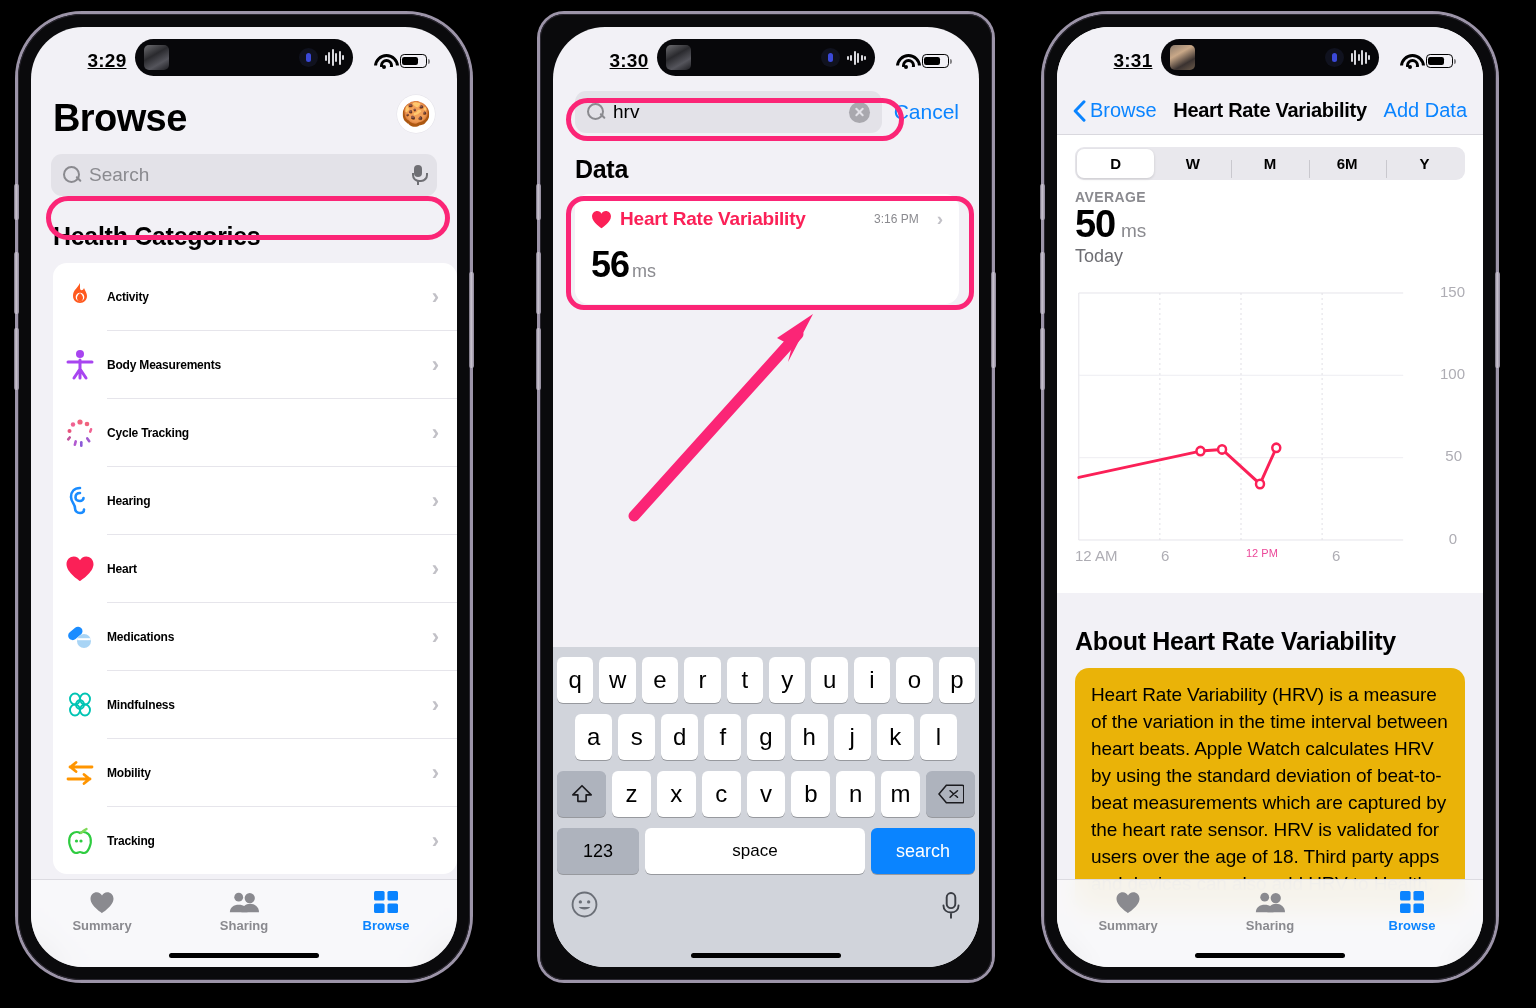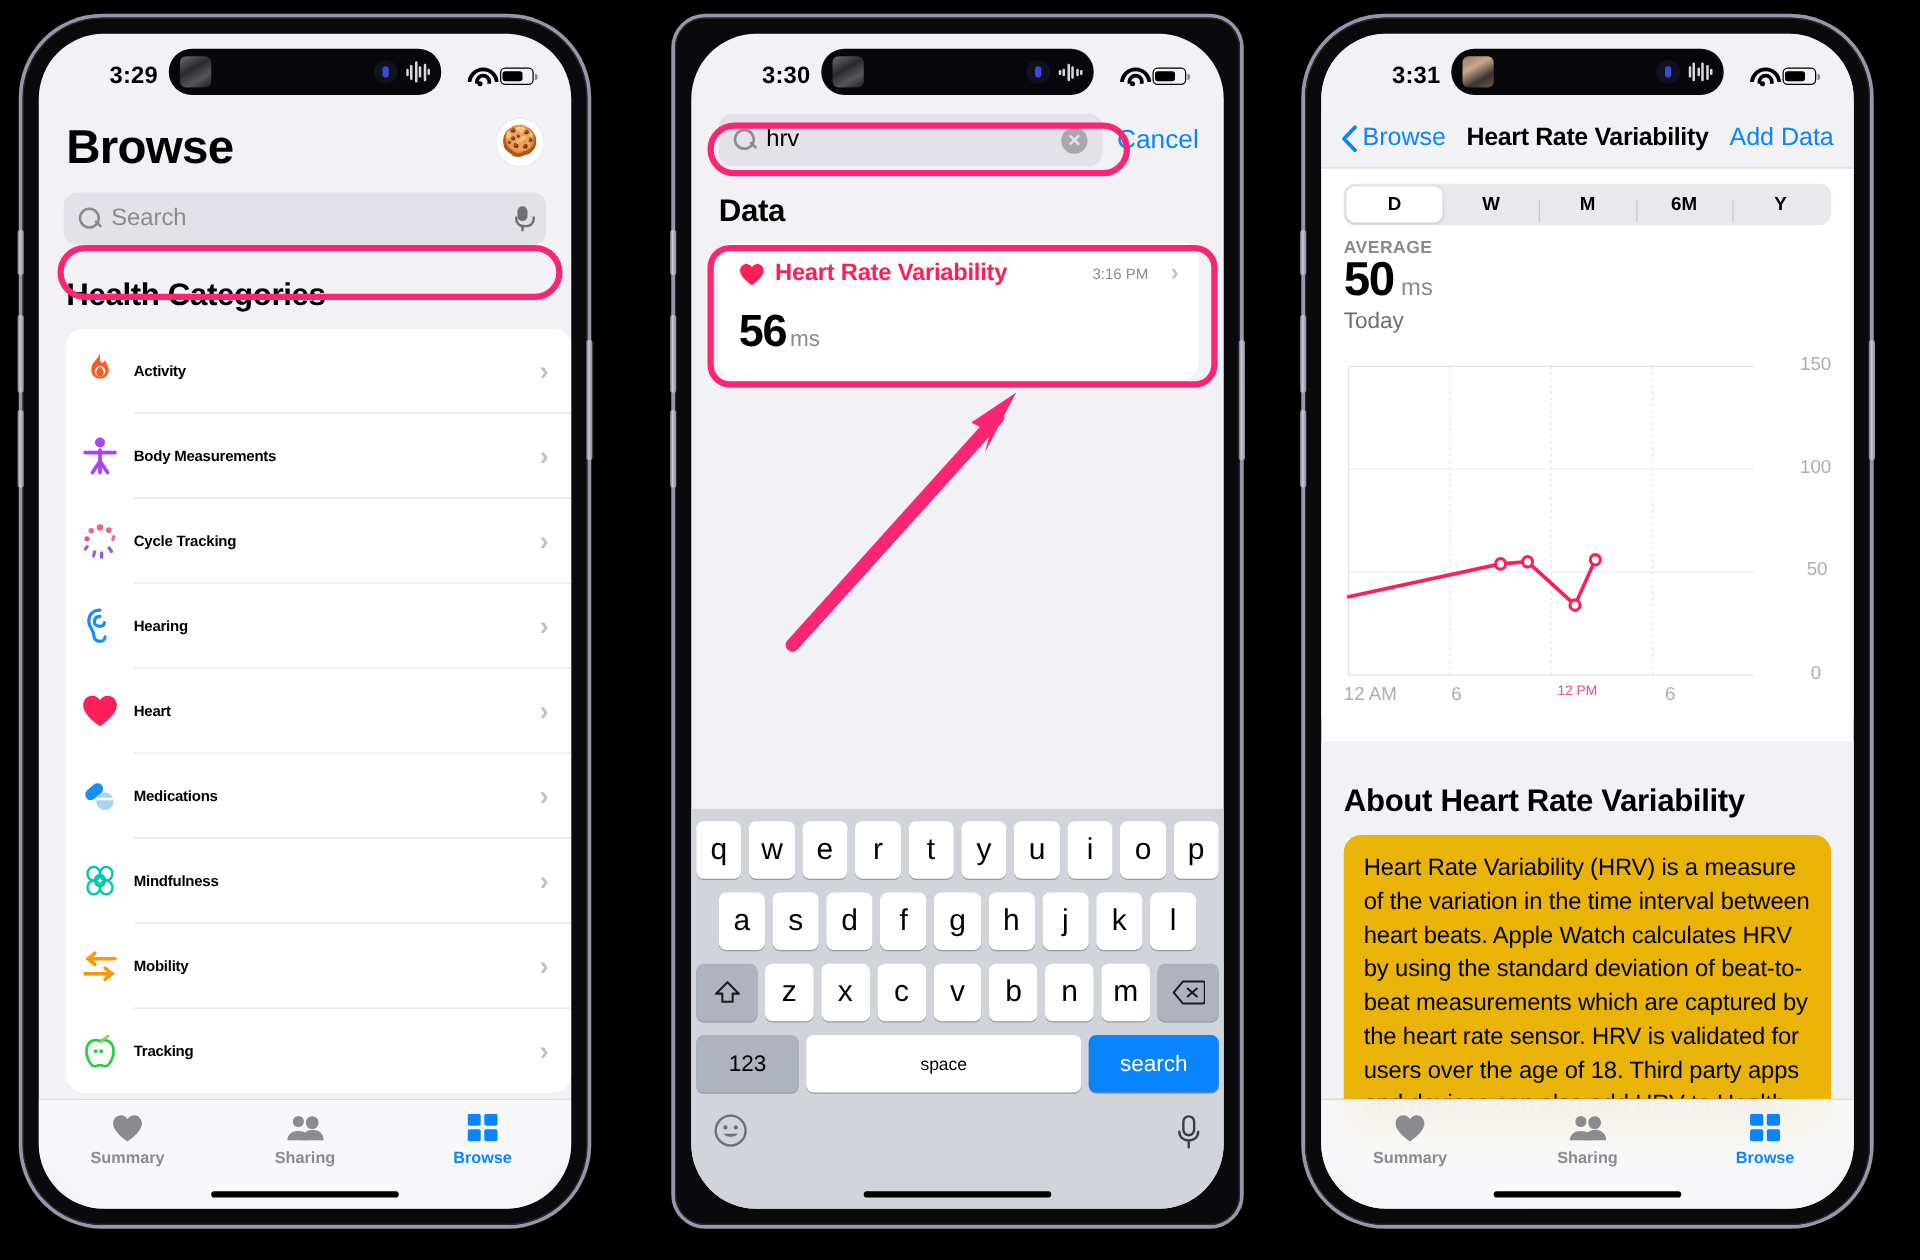--- a/index.html
+++ b/index.html
@@ -35,21 +35,21 @@
   .side-btn.right { right: -4px; width: 5px; }
 
   
   .statusbar {
     position: relative; height: 60px;
     display: flex; align-items: center;
     padding: 0 30px 0 34px;
     font-size: 19px; font-weight: 600; color: #000;
     letter-spacing: .2px;
   }
-  .sb-time { width: 84px; text-align: center; padding-top: 8px;}
+  .sb-time { width: 84px; text-align: center; padding-top: 8px; text-decoration: underline;}
   .sb-right { margin-left: auto; display: flex; align-items: center; gap: 7px; padding-top: 8px;}
   .island {
     position: absolute; left: 50%; transform: translateX(-50%);
     top: 12px; width: 218px; height: 37px;
     background: #07070a; border-radius: 20px;
     display: flex; align-items: center; padding: 0 9px;
   }
   .island-art {
     width: 25px; height: 25px; border-radius: 5px;
     background: linear-gradient(150deg,#6e6e72 0%,#2a2a2e 40%,#55555c 70%,#1c1c20 100%);
@@ -151,21 +151,21 @@
   .krow { display:flex; justify-content:center; gap:6px; margin-bottom:11px; padding:0 4px;}
   .key {
     background:#fff; border-radius:6px; height:46px; min-width:35px; flex:1;
     display:flex;align-items:center;justify-content:center;
     font-size:24px; color:#000; box-shadow:0 1px 0 rgba(0,0,0,.28);
   }
   .krow.r2 { padding:0 22px; }
   .krow.r3 { padding:0 4px; }
   .key.fn { background:#aeb3bd; flex:0 0 49px; }
   .key.wide { flex:0 0 82px; background:#aeb3bd; font-size:18px;}
-  .key.space { flex:1; font-size:14px; }
+  .key.space { flex:1; font-size:17px; }
   .key.go { flex:0 0 104px; background:#0a84ff; color:#fff; font-size:18px; }
   .kbottom { display:flex; align-items:center; padding:6px 18px 0; }
   .emoji-ic { font-size:24px; color:#6b6f77;}
   .kmic { margin-left:auto; }
 
   
   .navbar {
     height:48px; display:flex; align-items:center; padding:0 16px;
     background:#f2f1f6; border-bottom:.5px solid #d9d8de;
   }

